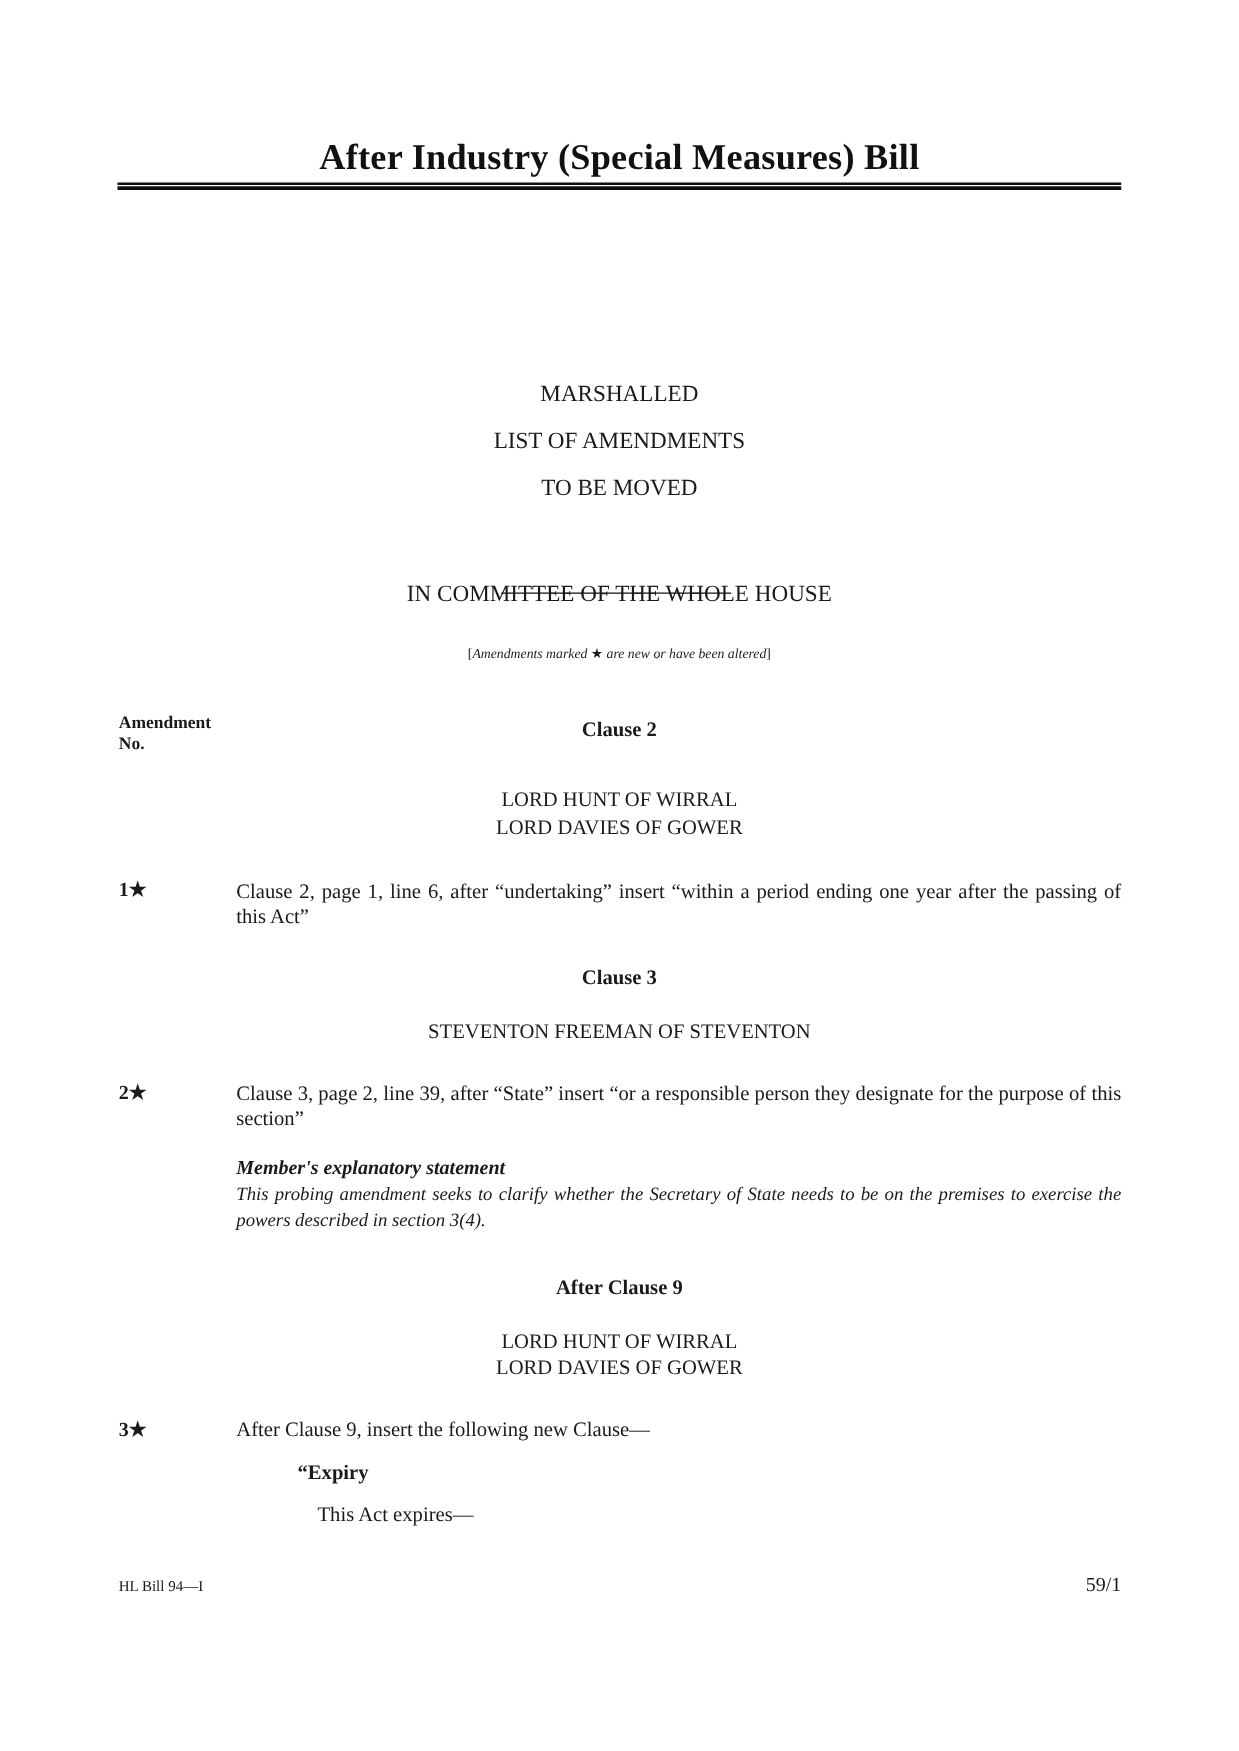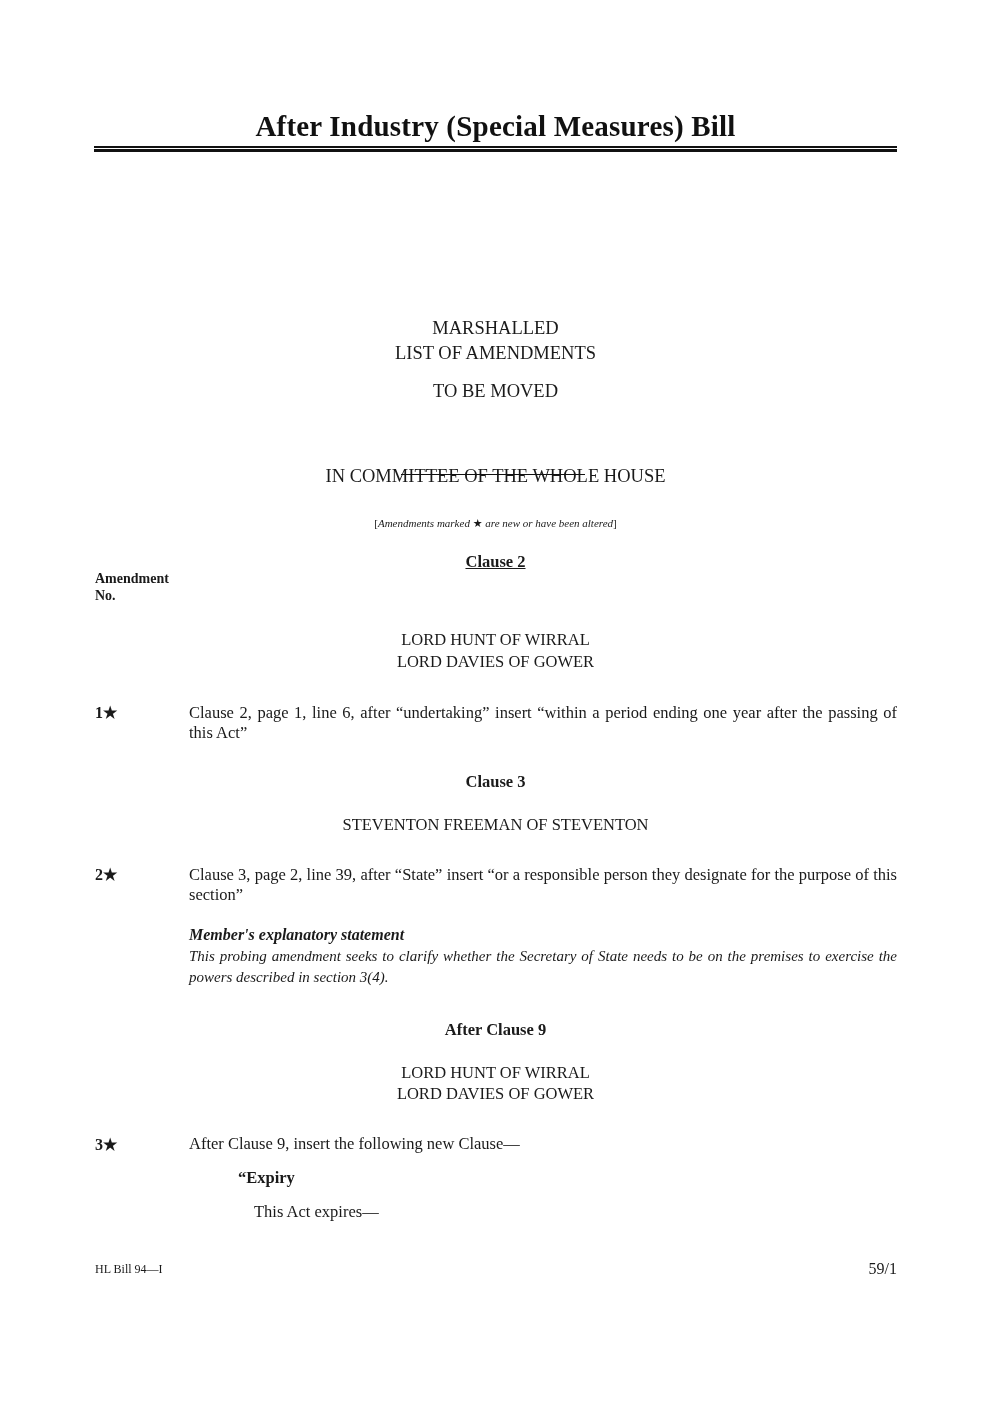--- a/index.html
+++ b/index.html
@@ -135,36 +135,36 @@
       text-align: right;
     }
   </style>
 </head>
 <body>
 
 <div class="abs bill-title">After Industry (Special Measures) Bill</div>
 <div class="abs rule-thin"></div>
 <div class="abs rule-thick"></div>
 
-<div class="abs heading-line" style="top:316px;">MARSHALLED</div>
+<div class="abs heading-line" style="top:304px;">MARSHALLED</div>
 <div class="abs heading-line" style="top:341px;">LIST OF AMENDMENTS</div>
 <div class="abs heading-line" style="top:379px;">TO BE MOVED</div>
 <div class="abs heading-line" style="top:416px;margin-top:48px;">IN COMMITTEE OF THE WHOLE HOUSE</div>
 <div class="abs short-rule"></div>
 
 <div class="abs notice">
   <span>[</span><span class="it">Amendments marked </span><span>★</span><span class="it"> are new or have been altered</span><span>]</span>
 </div>
 
 <div class="abs amend-no-label">
   <div>Amendment</div>
   <div>No.</div>
 </div>
 
-<div class="abs section-heading" style="top:551px;text-decoration:underline;">Clause 2</div>
+<div class="abs section-heading" style="top:573px;">Clause 2</div>
 <div class="abs sponsor" style="top:629px;">LORD HUNT OF WIRRAL</div>
 <div class="abs sponsor" style="top:651px;">LORD DAVIES OF GOWER</div>
 
 <div class="abs amend-num" style="top:703px;">1★</div>
 <div class="abs amend-text" style="top:703px;">Clause 2, page 1, line 6, after “undertaking” insert “within a period ending one year after the passing of this Act”</div>
 
 <div class="abs section-heading" style="top:771px;">Clause 3</div>
 <div class="abs sponsor" style="top:814px;">STEVENTON FREEMAN OF STEVENTON</div>
 
 <div class="abs amend-num" style="top:865px;">2★</div>

